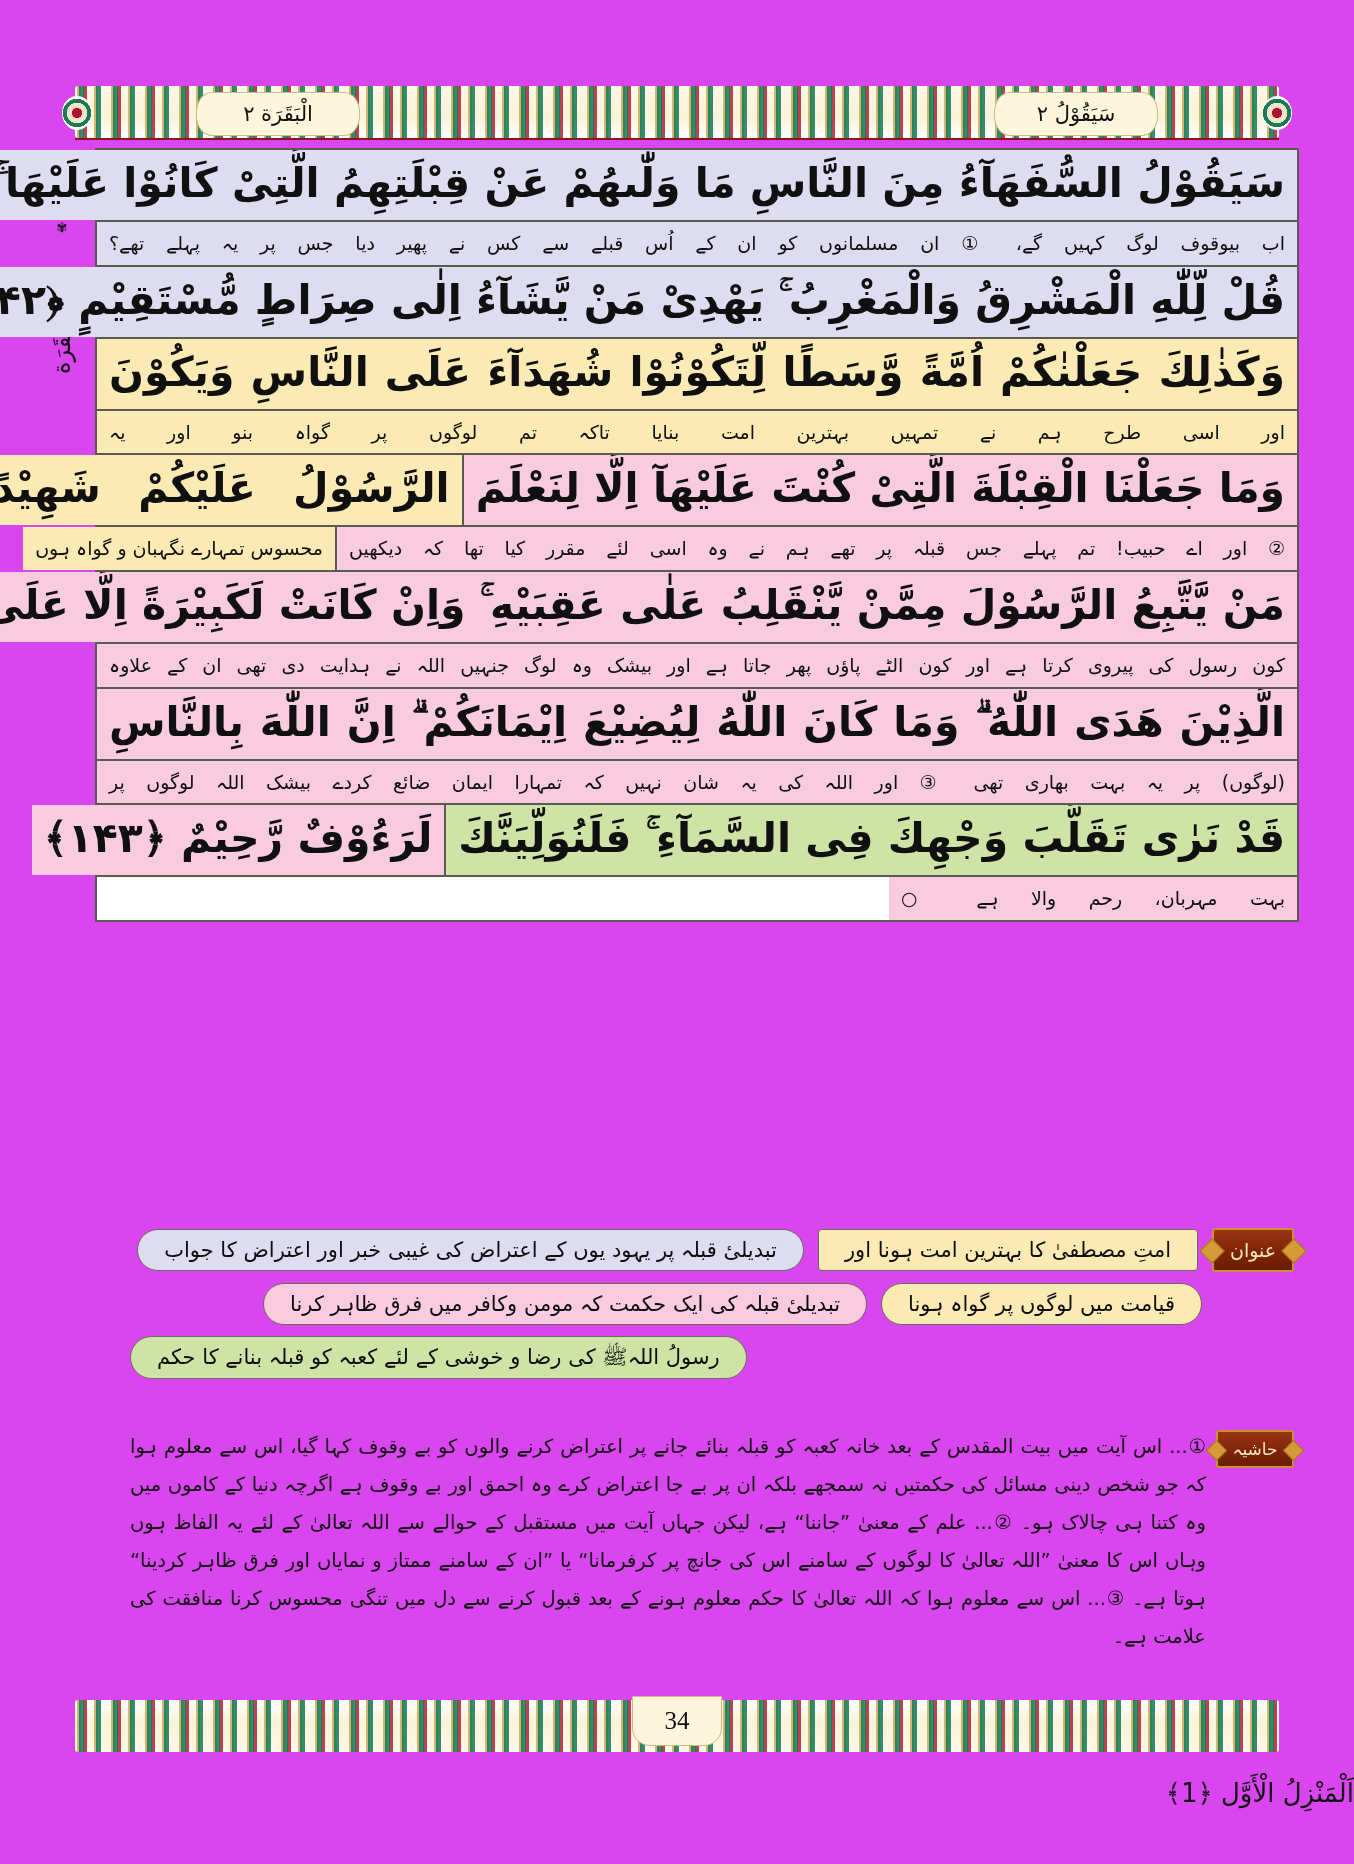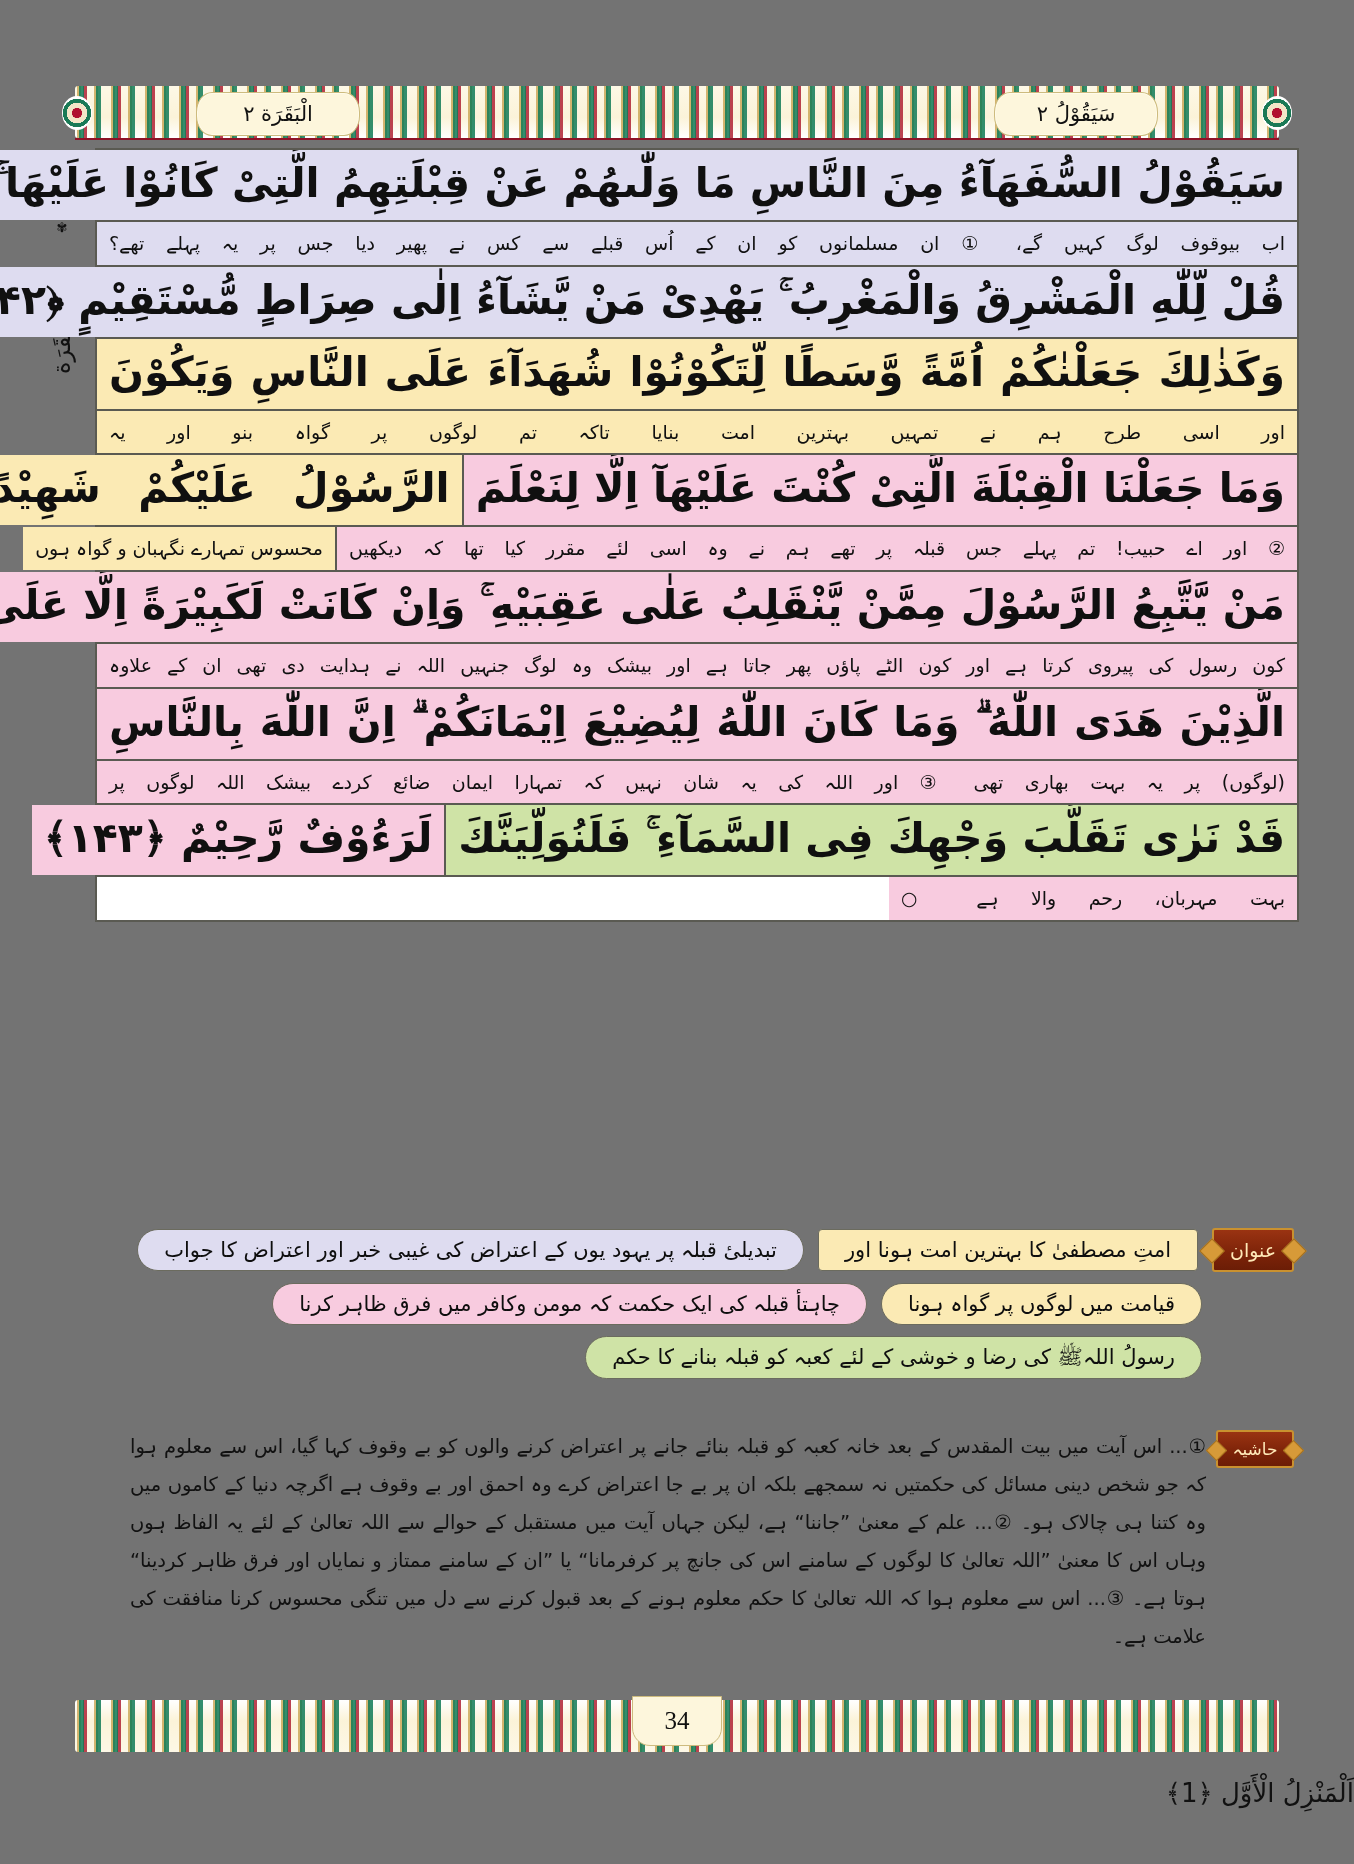--- a/index.html
+++ b/index.html
@@ -1,21 +1,21 @@
 <!DOCTYPE html>
 <html lang="ur" dir="rtl"><head>
 <meta charset="utf-8">
 <title>Quran Page</title>
 <style>
   html,body{margin:0;padding:0;background:#ffffff;}
   body{
     width:1354px;height:1864px;position:relative;overflow:hidden;
     font-family:"DejaVu Sans","Liberation Sans",sans-serif;
   }
-  .page{position:absolute;inset:0;background:#737373;padding-left:20px;}
+  .page{position:absolute;inset:0;background:#d946ef;padding-left:20px;}
 
   
   .orn-band{
     position:absolute;height:52px;left:75px;right:75px;
     background:
       repeating-linear-gradient(90deg,
         rgba(0,120,80,0)   0px, rgba(0,120,80,0)   4px,
         rgba(16,122,86,.85) 4px, rgba(16,122,86,.85) 9px,
         rgba(0,120,80,0)   9px, rgba(0,120,80,0)  17px),
       repeating-linear-gradient(90deg,
@@ -289,24 +289,24 @@
   <div class="unwan-wrap">
 
     <div class="unwan-row">
       <div class="unwan-label">عنوان</div>
       <span class="pill pill-yel">امتِ مصطفیٰ کا بہترین امت ہونا اور</span>
       <span class="pill pill-lav">تبدیلیٔ قبلہ پر یہود یوں کے اعتراض کی غیبی خبر اور اعتراض کا جواب</span>
     </div>
 
     <div class="unwan-row" style="padding-right:92px;">
       <span class="pill pill-yel2">قیامت میں لوگوں پر گواہ ہونا</span>
-      <span class="pill pill-pnk">چاہتأ قبلہ کی ایک حکمت کہ مومن وکافر میں فرق ظاہر کرنا</span>
-    </div>
-
-    <div class="unwan-row" style="padding-right:92px;">
+      <span class="pill pill-pnk">تبدیلیٔ قبلہ کی ایک حکمت کہ مومن وکافر میں فرق ظاہر کرنا</span>
+    </div>
+
+    <div class="unwan-row" style="padding-right:92px;justify-content:flex-end;">
       <span class="pill pill-grn">رسولُ اللہﷺ کی رضا و خوشی کے لئے کعبہ کو قبلہ بنانے کا حکم</span>
     </div>
 
   </div>
 
   <div class="hashia">
     <div class="hashia-head">
       <div class="hashia-label">حاشیہ</div>
       <div class="hashia-body">①... اس آیت میں بیت المقدس کے بعد خانہ کعبہ کو قبلہ بنائے جانے پر اعتراض کرنے والوں کو بے وقوف کہا گیا، اس سے معلوم ہوا کہ جو شخص دینی مسائل کی حکمتیں نہ سمجھے بلکہ ان پر بے جا اعتراض کرے وہ احمق اور بے وقوف ہے اگرچہ دنیا کے کاموں میں وہ کتنا ہی چالاک ہو۔ ②... علم کے معنیٰ ”جاننا“ ہے، لیکن جہاں آیت میں مستقبل کے حوالے سے اللہ تعالیٰ کے لئے یہ الفاظ ہوں وہاں اس کا معنیٰ ”اللہ تعالیٰ کا لوگوں کے سامنے اس کی جانچ پر کرفرمانا“ یا ”ان کے سامنے ممتاز و نمایاں اور فرق ظاہر کردینا“ ہوتا ہے۔ ③... اس سے معلوم ہوا کہ اللہ تعالیٰ کا حکم معلوم ہونے کے بعد قبول کرنے سے دل میں تنگی محسوس کرنا منافقت کی علامت ہے۔</div>
     </div>

